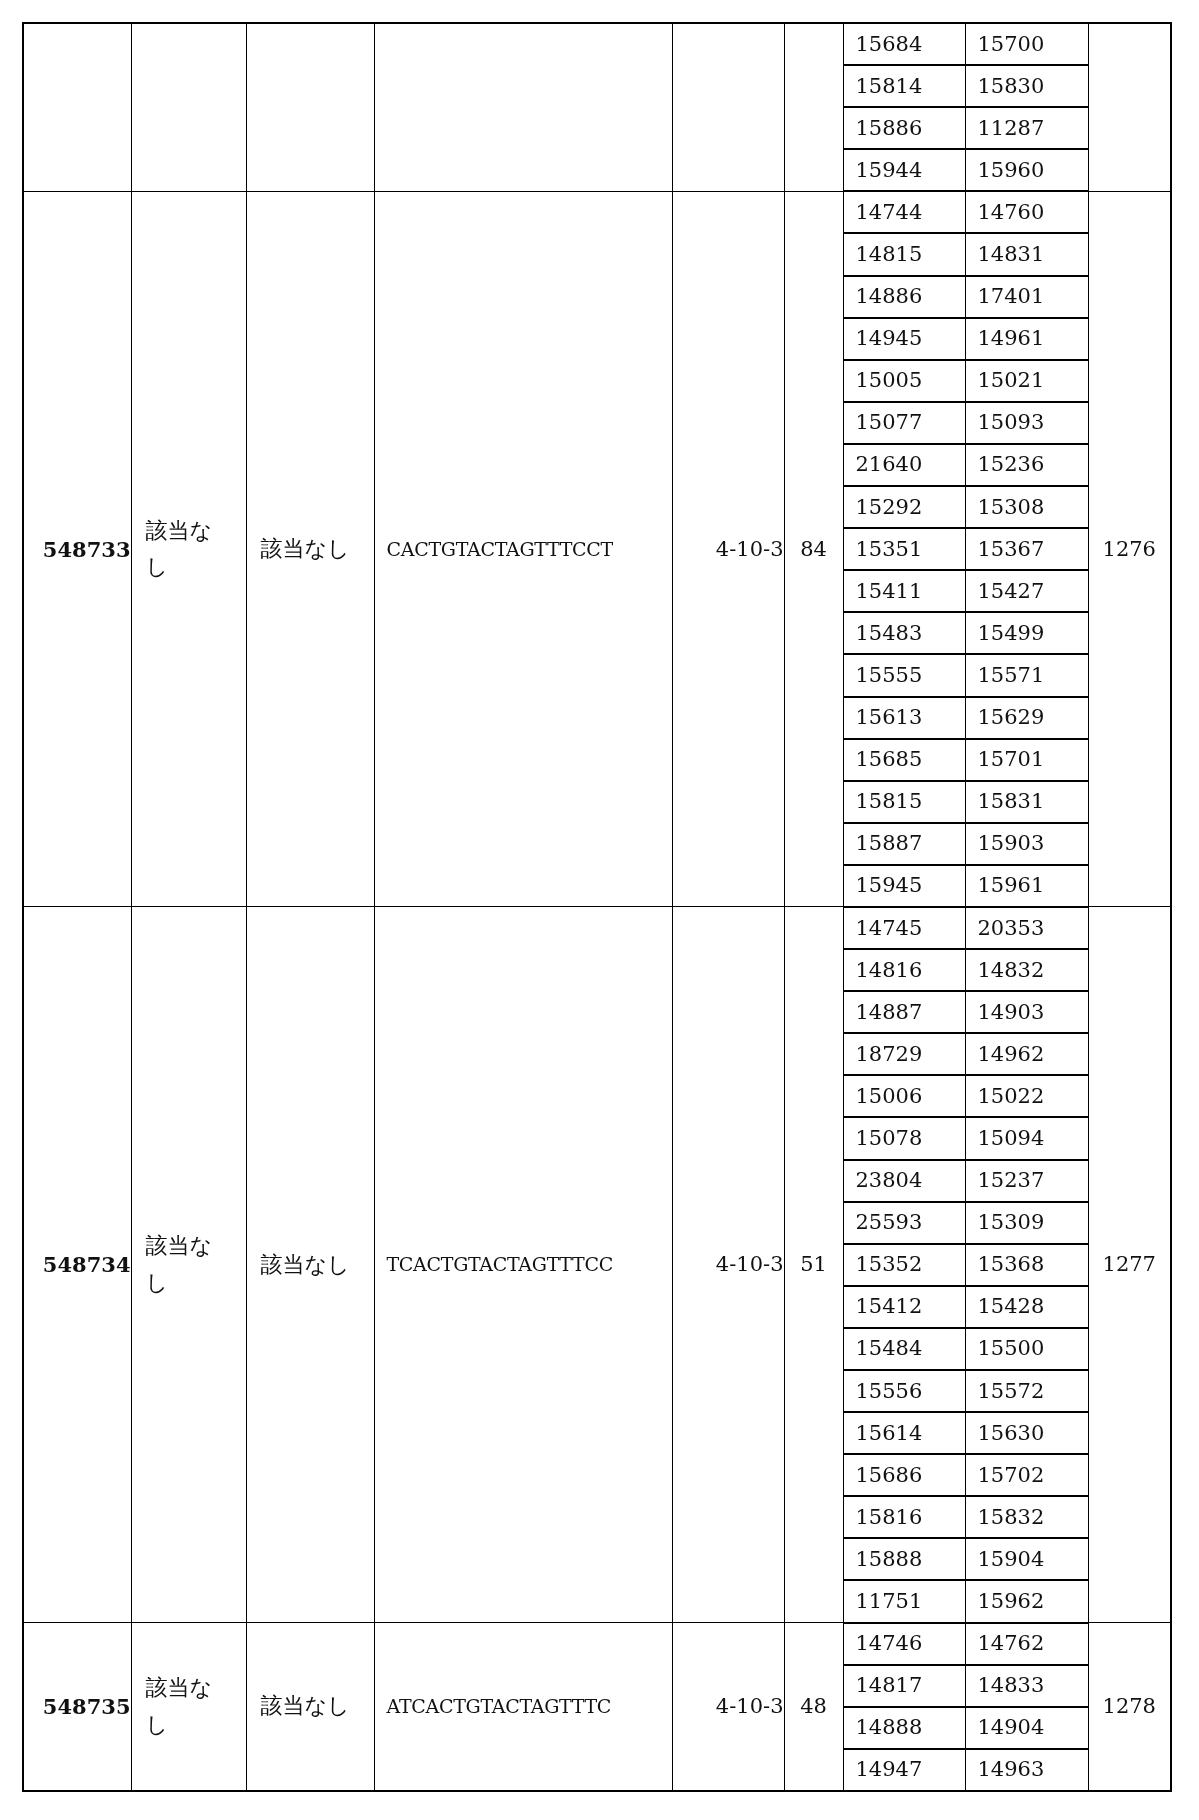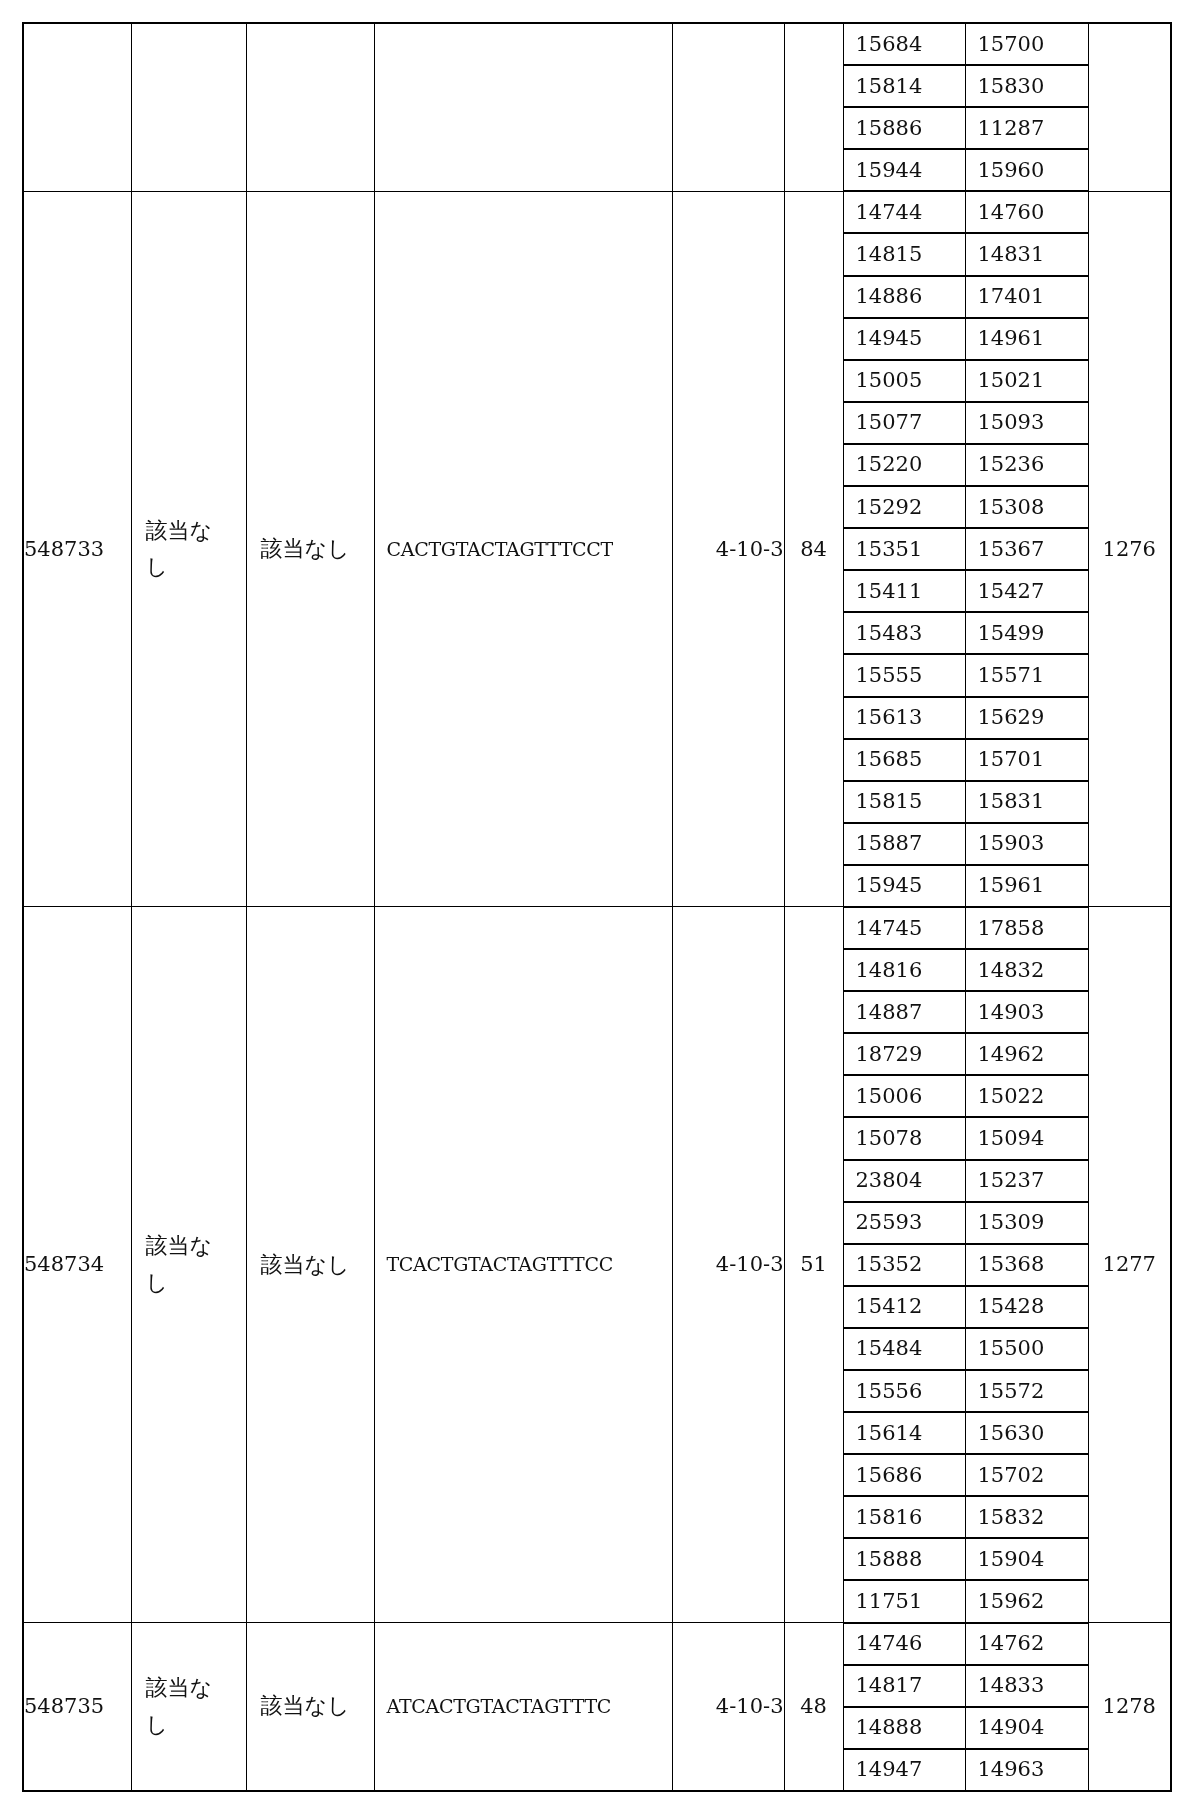--- a/index.html
+++ b/index.html
@@ -23,21 +23,21 @@
       table-layout: fixed;
       border: 2.5px solid #000;
     }
     #doc-table td {
       border: 1.5px solid #000;
       padding: 0;
       font-size: 21px;
       line-height: 1;
       vertical-align: middle;
     }
-    #doc-table td.c-id { text-align: left; }
+    #doc-table td.c-id { text-align: right; font-weight: bold; }
     #doc-table td.c-jp {
       text-align: left;
       padding-left: 14px;
       font-size: 22px;
       line-height: 1.65;
     }
     #doc-table td.c-seq {
       text-align: left;
       padding-left: 12px;
       font-size: 19px;
@@ -117,21 +117,21 @@
       </tr>
       <tr style="height: 42.1px;">
         <td class="c-start">15005</td>
         <td class="c-stop">15021</td>
       </tr>
       <tr style="height: 42.1px;">
         <td class="c-start">15077</td>
         <td class="c-stop">15093</td>
       </tr>
       <tr style="height: 42.1px;">
-        <td class="c-start">15220</td>
+        <td class="c-start">21640</td>
         <td class="c-stop">15236</td>
       </tr>
       <tr style="height: 42.1px;">
         <td class="c-start">15292</td>
         <td class="c-stop">15308</td>
       </tr>
       <tr style="height: 42.1px;">
         <td class="c-start">15351</td>
         <td class="c-stop">15367</td>
       </tr>
@@ -168,21 +168,21 @@
         <td class="c-stop">15961</td>
       </tr>
       <tr class="block-start" style="height: 42.1px;">
         <td class="c-id" rowspan="17">548734</td>
         <td class="c-jp" rowspan="17" style="word-break: break-all; padding-right: 20px;">該当なし</td>
         <td class="c-jp" rowspan="17" style="word-break: break-all; padding-right: 20px;">該当なし</td>
         <td class="c-seq" rowspan="17">TCACTGTACTAGTTTCC</td>
         <td class="c-motif" rowspan="17">4-10-3</td>
         <td class="c-pct" rowspan="17">51</td>
         <td class="c-start">14745</td>
-        <td class="c-stop">17858</td>
+        <td class="c-stop">20353</td>
         <td class="c-seqid" rowspan="17">1277</td>
       </tr>
       <tr style="height: 42.1px;">
         <td class="c-start">14816</td>
         <td class="c-stop">14832</td>
       </tr>
       <tr style="height: 42.1px;">
         <td class="c-start">14887</td>
         <td class="c-stop">14903</td>
       </tr>

